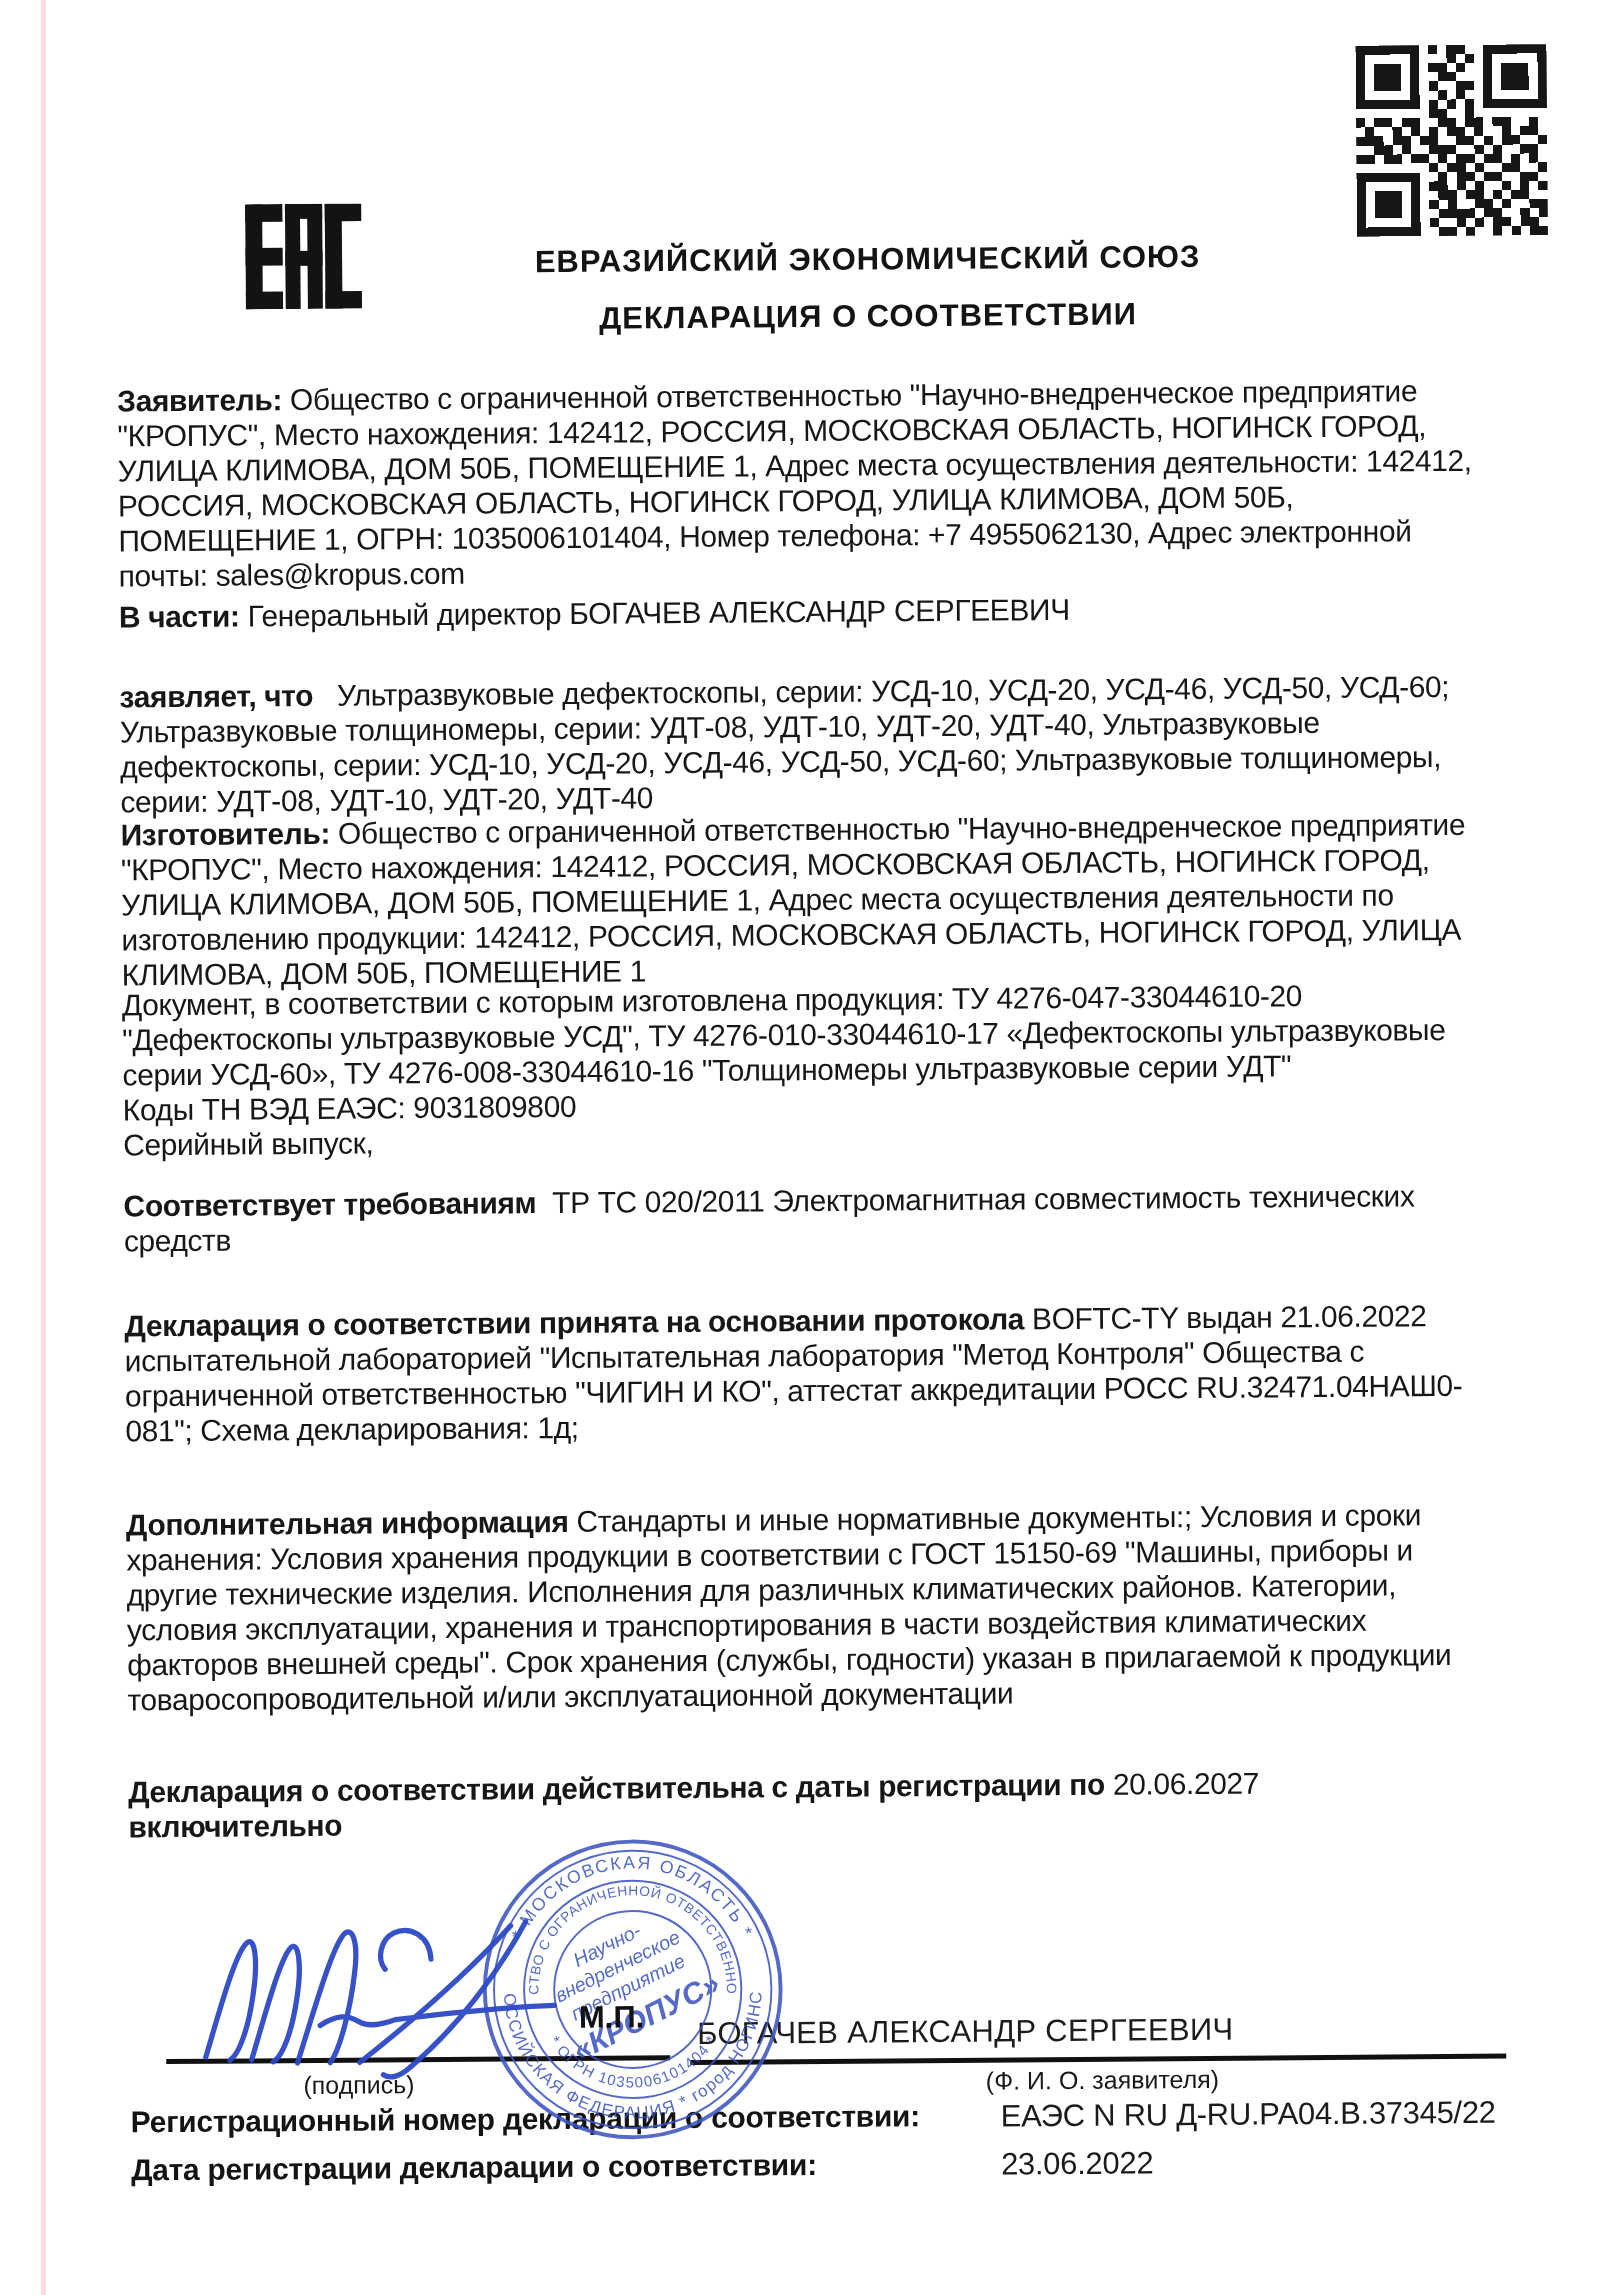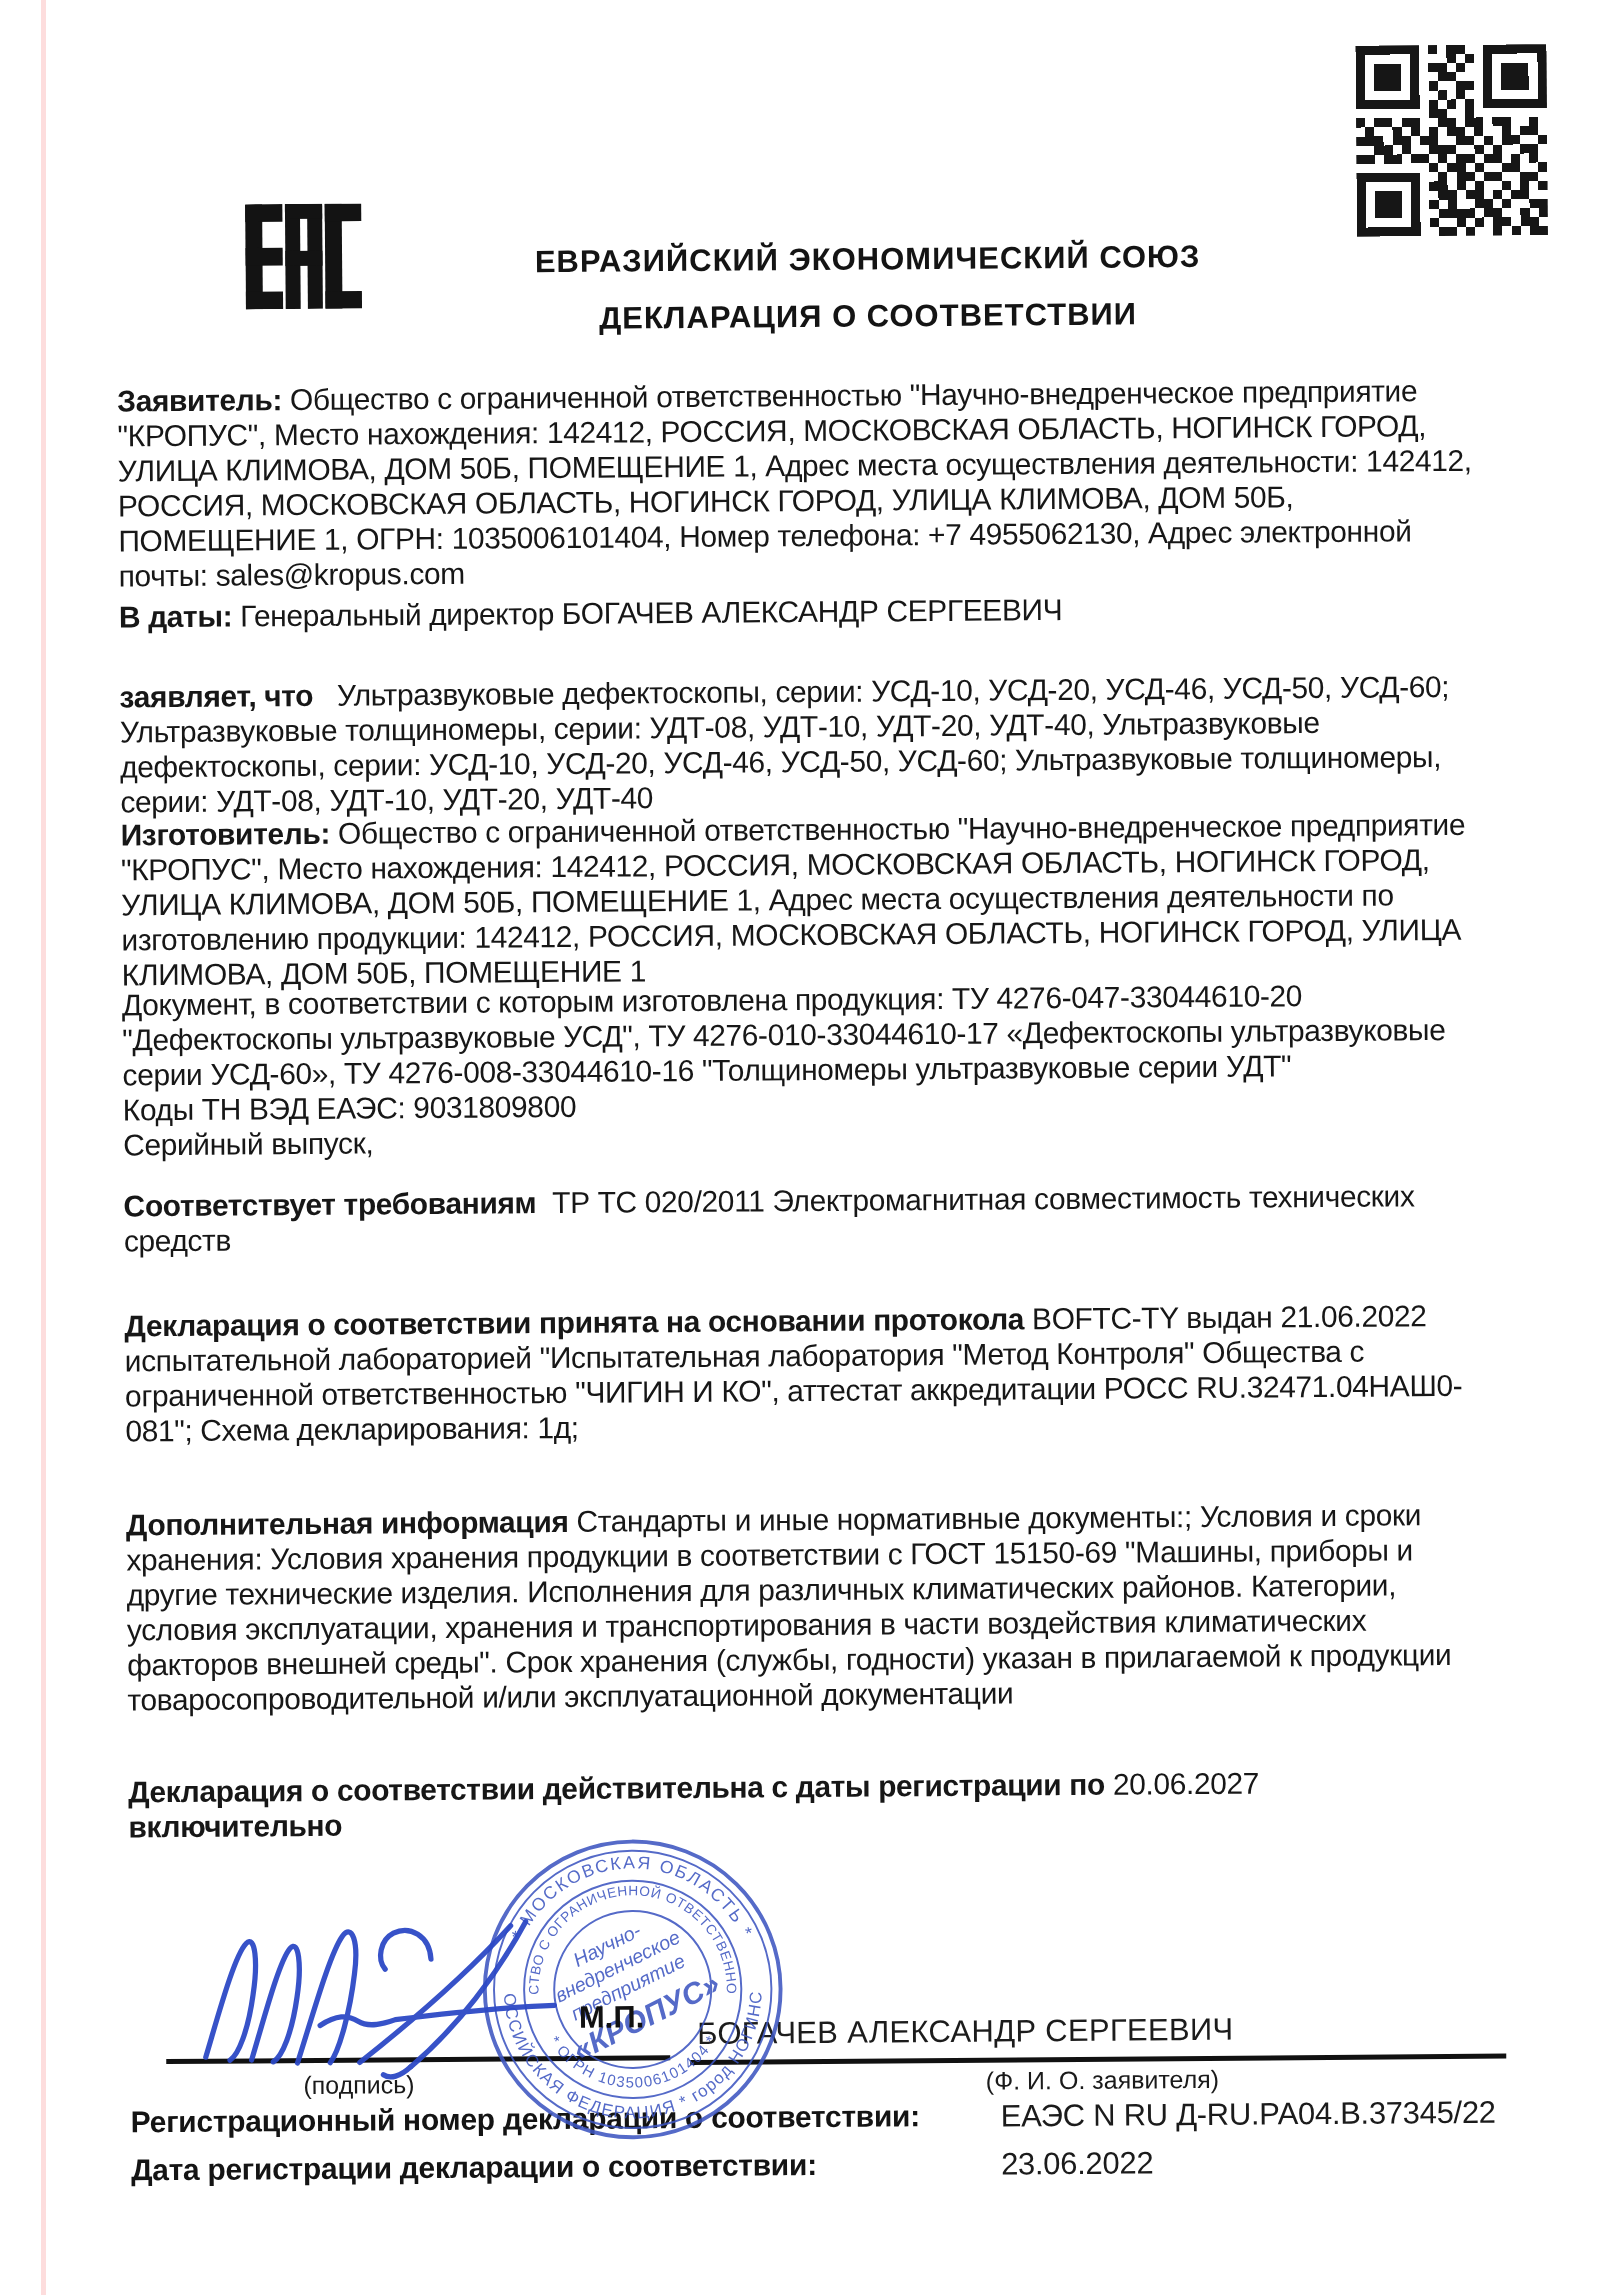--- a/index.html
+++ b/index.html
@@ -301,21 +301,21 @@
       <rect x="17" y="20" width="1" height="1"></rect>
       <rect x="19" y="20" width="1" height="1"></rect>
       <rect x="20" y="20" width="1" height="1"></rect>
     </svg>
 
   <div id="title1" class="abs title">ЕВРАЗИЙСКИЙ ЭКОНОМИЧЕСКИЙ СОЮЗ</div>
   <div id="title2" class="abs title">ДЕКЛАРАЦИЯ О СООТВЕТСТВИИ</div>
 
   <div id="p1" class="abs para"><span class="b">Заявитель:</span><span> Общество с ограниченной ответственностью "Научно-внедренческое предприятие "КРОПУС", Место нахождения: 142412, РОССИЯ, МОСКОВСКАЯ ОБЛАСТЬ, НОГИНСК ГОРОД, УЛИЦА КЛИМОВА, ДОМ 50Б, ПОМЕЩЕНИЕ 1, Адрес места осуществления деятельности: 142412, РОССИЯ, МОСКОВСКАЯ ОБЛАСТЬ, НОГИНСК ГОРОД, УЛИЦА КЛИМОВА, ДОМ 50Б, ПОМЕЩЕНИЕ 1, ОГРН: 1035006101404, Номер телефона: +7 4955062130, Адрес электронной почты: sales@kropus.com</span></div>
 
-  <div id="p2" class="abs para"><span class="b">В даты:</span><span> Генеральный директор БОГАЧЕВ АЛЕКСАНДР СЕРГЕЕВИЧ</span></div>
+  <div id="p2" class="abs para"><span class="b">В части:</span><span> Генеральный директор БОГАЧЕВ АЛЕКСАНДР СЕРГЕЕВИЧ</span></div>
 
   <div id="p3" class="abs para"><span class="b">заявляет, что</span><span>   Ультразвуковые дефектоскопы, серии: УСД-10, УСД-20, УСД-46, УСД-50, УСД-60; Ультразвуковые толщиномеры, серии: УДТ-08, УДТ-10, УДТ-20, УДТ-40, Ультразвуковые дефектоскопы, серии: УСД-10, УСД-20, УСД-46, УСД-50, УСД-60; Ультразвуковые толщиномеры, серии: УДТ-08, УДТ-10, УДТ-20, УДТ-40</span></div>
 
   <div id="p4" class="abs para"><span class="b">Изготовитель:</span><span> Общество с ограниченной ответственностью "Научно-внедренческое предприятие "КРОПУС", Место нахождения: 142412, РОССИЯ, МОСКОВСКАЯ ОБЛАСТЬ, НОГИНСК ГОРОД, УЛИЦА КЛИМОВА, ДОМ 50Б, ПОМЕЩЕНИЕ 1, Адрес места осуществления деятельности по изготовлению продукции: 142412, РОССИЯ, МОСКОВСКАЯ ОБЛАСТЬ, НОГИНСК ГОРОД, УЛИЦА КЛИМОВА, ДОМ 50Б, ПОМЕЩЕНИЕ 1</span></div>
 
   <div id="p5" class="abs para"><span class="b"></span><span>Документ, в соответствии с которым изготовлена продукция: ТУ 4276-047-33044610-20 "Дефектоскопы ультразвуковые УСД", ТУ 4276-010-33044610-17 «Дефектоскопы ультразвуковые серии УСД-60», ТУ 4276-008-33044610-16 "Толщиномеры ультразвуковые серии УДТ"
 Коды ТН ВЭД ЕАЭС: 9031809800
 Серийный выпуск,</span></div>
 
   <div id="p6" class="abs para"><span class="b">Соответствует требованиям</span><span>  ТР ТС 020/2011 Электромагнитная совместимость технических средств</span></div>

